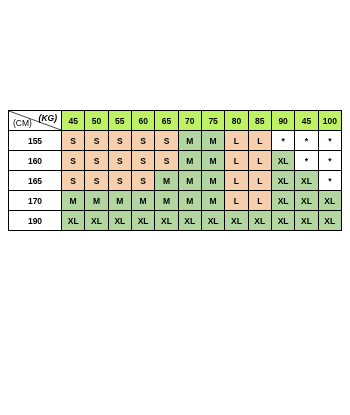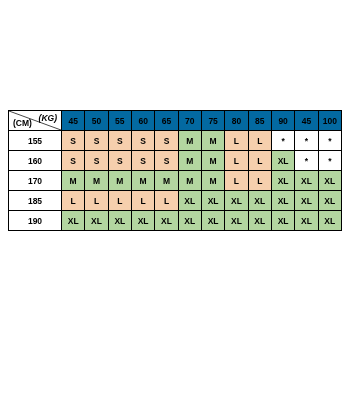--- a/index.html
+++ b/index.html
@@ -54,27 +54,27 @@
     top: 2px;
     font-size: 8.5px;
     font-weight: bold;
     font-style: italic;
   }
   td.corner .cm-label {
     position: absolute;
     left: 4px;
     bottom: 2px;
     font-size: 8.5px;
-    font-weight: bold;
+    font-weight: normal;
   }
   td.colhead {
     height: 42px;
     font-size: 8.5px;
     font-weight: bold;
-    background: #0369a1;
+    background: #bef264;
   }
   td.rowhead {
     width: 52px;
     background: #ffffff;
     font-size: 8.5px;
     font-weight: bold;
     margin-top: 42px;
   }
   td.cell-S  { background: #f6cfad; }
   td.cell-M  { background: #b3d6a0; }
@@ -133,45 +133,45 @@
           <td class="cell-S">S</td>
           <td class="cell-M">M</td>
           <td class="cell-M">M</td>
           <td class="cell-L">L</td>
           <td class="cell-L">L</td>
           <td class="cell-XL">XL</td>
           <td class="cell-x">*</td>
           <td class="cell-x">*</td>
         </tr>
         <tr>
+          <td class="rowhead">165</td>
+          <td class="cell-S">S</td>
+          <td class="cell-S">S</td>
+          <td class="cell-S">S</td>
+          <td class="cell-S">S</td>
+          <td class="cell-M">M</td>
+          <td class="cell-M">M</td>
+          <td class="cell-M">M</td>
+          <td class="cell-L">L</td>
+          <td class="cell-L">L</td>
+          <td class="cell-XL">XL</td>
+          <td class="cell-XL">XL</td>
+          <td class="cell-x">*</td>
+        </tr>
+        <tr>
           <td class="rowhead">170</td>
           <td class="cell-M">M</td>
           <td class="cell-M">M</td>
           <td class="cell-M">M</td>
           <td class="cell-M">M</td>
           <td class="cell-M">M</td>
           <td class="cell-M">M</td>
           <td class="cell-M">M</td>
           <td class="cell-L">L</td>
           <td class="cell-L">L</td>
-          <td class="cell-XL">XL</td>
-          <td class="cell-XL">XL</td>
-          <td class="cell-XL">XL</td>
-        </tr>
-        <tr>
-          <td class="rowhead">185</td>
-          <td class="cell-L">L</td>
-          <td class="cell-L">L</td>
-          <td class="cell-L">L</td>
-          <td class="cell-L">L</td>
-          <td class="cell-L">L</td>
-          <td class="cell-XL">XL</td>
-          <td class="cell-XL">XL</td>
-          <td class="cell-XL">XL</td>
-          <td class="cell-XL">XL</td>
           <td class="cell-XL">XL</td>
           <td class="cell-XL">XL</td>
           <td class="cell-XL">XL</td>
         </tr>
         <tr>
           <td class="rowhead">190</td>
           <td class="cell-XL">XL</td>
           <td class="cell-XL">XL</td>
           <td class="cell-XL">XL</td>
           <td class="cell-XL">XL</td>

